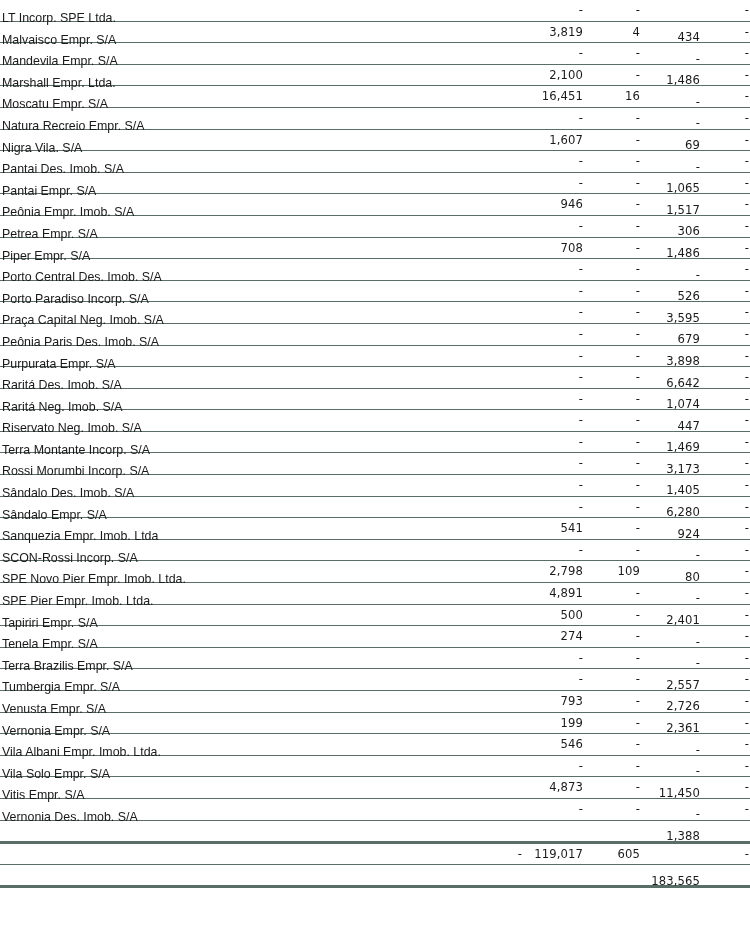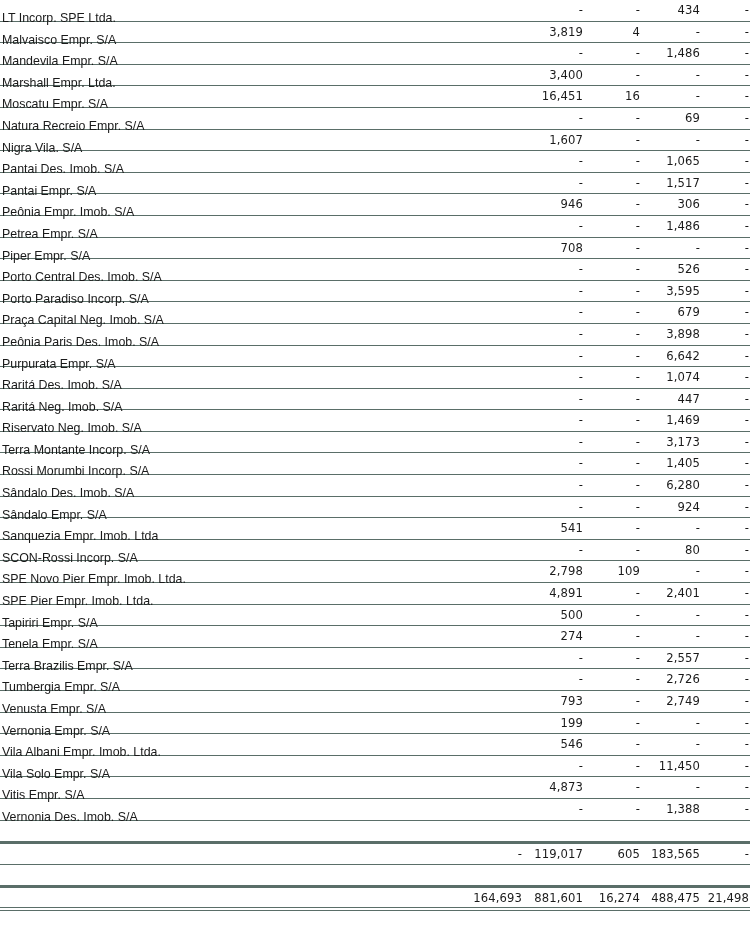--- a/index.html
+++ b/index.html
@@ -15,21 +15,21 @@
     .row .name {
       position: absolute; left: 2px; top: 11px; white-space: nowrap;
     }
     .cell {
       position: absolute; top: 3px; text-align: right; white-space: nowrap;
       font-family: "DejaVu Sans", sans-serif; font-size: 11.6px; letter-spacing: 0.1px;
     }
     .c1 { right: calc(750px - 522px); }
     .c2 { right: calc(750px - 583px); }
     .c3 { right: calc(750px - 640px); }
-    .c4 { right: calc(750px - 700px); }
+    .c4 { right: calc(750px - 700px); margin-top: 27px; }
     .c5 { right: 1px; }
     .blank-row { height: 20px; border-bottom: 3px solid #5a6e68; }
     .sub-row { position: relative; height: 20px; border-bottom: 1px solid #5a6e68; }
     .gap-row { height: 20px; border-bottom: 3px solid #5a6e68; }
     .total-row {
       position: relative; height: 19px;
       border-bottom: 4px double #5a6e68;
     }
   </style>
 </head>
@@ -53,21 +53,21 @@
       </div>
       <div class="row">
         <span class="name">Mandevila Empr. S/A</span>
         <span class="cell c2">-</span>
         <span class="cell c3">-</span>
         <span class="cell c4">1,486</span>
         <span class="cell c5">-</span>
       </div>
       <div class="row">
         <span class="name">Marshall Empr. Ltda.</span>
-        <span class="cell c2">3,400</span>
+        <span class="cell c2">2,100</span>
         <span class="cell c3">-</span>
         <span class="cell c4">-</span>
         <span class="cell c5">-</span>
       </div>
       <div class="row">
         <span class="name">Moscatu Empr. S/A</span>
         <span class="cell c2">16,451</span>
         <span class="cell c3">16</span>
         <span class="cell c4">-</span>
         <span class="cell c5">-</span>
@@ -258,21 +258,21 @@
         <span class="name">Tumbergia Empr. S/A</span>
         <span class="cell c2">-</span>
         <span class="cell c3">-</span>
         <span class="cell c4">2,726</span>
         <span class="cell c5">-</span>
       </div>
       <div class="row">
         <span class="name">Venusta Empr. S/A</span>
         <span class="cell c2">793</span>
         <span class="cell c3">-</span>
-        <span class="cell c4">2,749</span>
+        <span class="cell c4">2,361</span>
         <span class="cell c5">-</span>
       </div>
       <div class="row">
         <span class="name">Vernonia Empr. S/A</span>
         <span class="cell c2">199</span>
         <span class="cell c3">-</span>
         <span class="cell c4">-</span>
         <span class="cell c5">-</span>
       </div>
       <div class="row">
@@ -311,20 +311,13 @@
 
     <span class="cell" style="right: calc(750px - 522px);">-</span>
     <span class="cell c2">119,017</span>
     <span class="cell c3">605</span>
     <span class="cell c4">183,565</span>
     <span class="cell c5">-</span>
   </div>
 
   <div class="gap-row"></div>
 
-  <div class="total-row">
-    <span class="cell c1">164,693</span>
-    <span class="cell c2">881,601</span>
-    <span class="cell c3">16,274</span>
-    <span class="cell c4">488,475</span>
-    <span class="cell c5">21,498</span>
-  </div>
 </div>
 
 </body></html>

